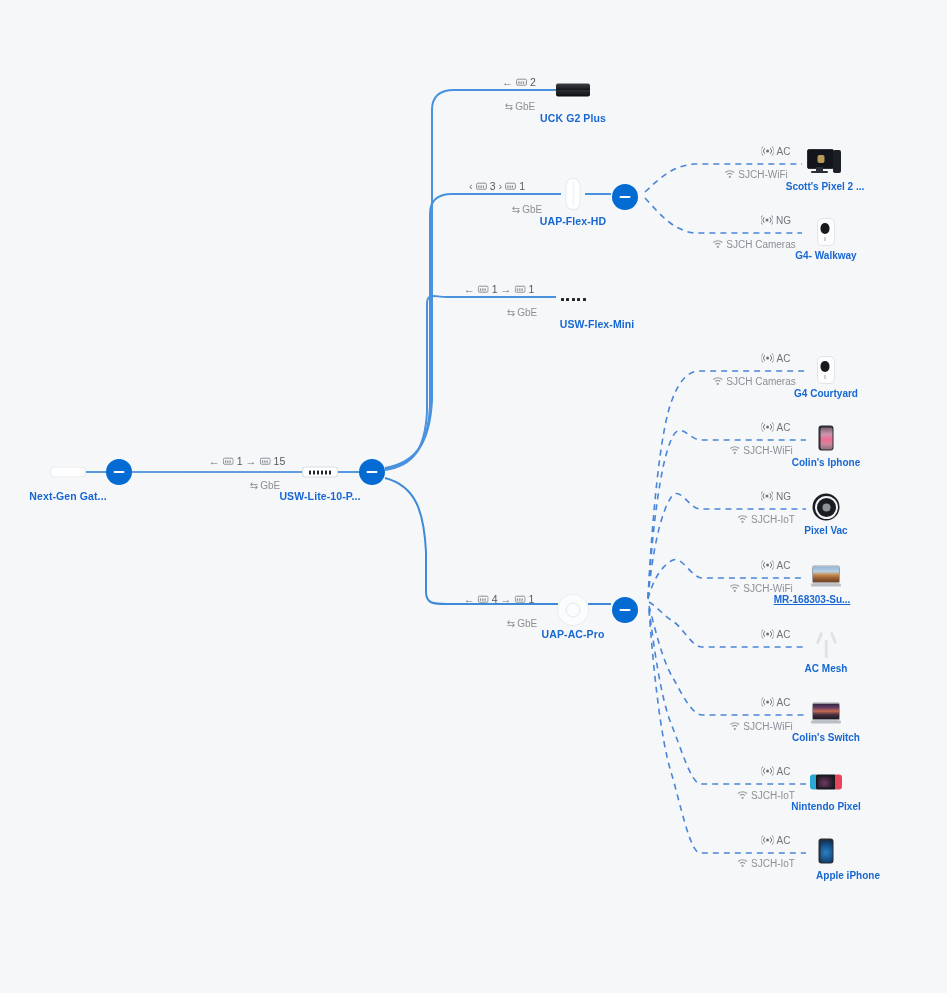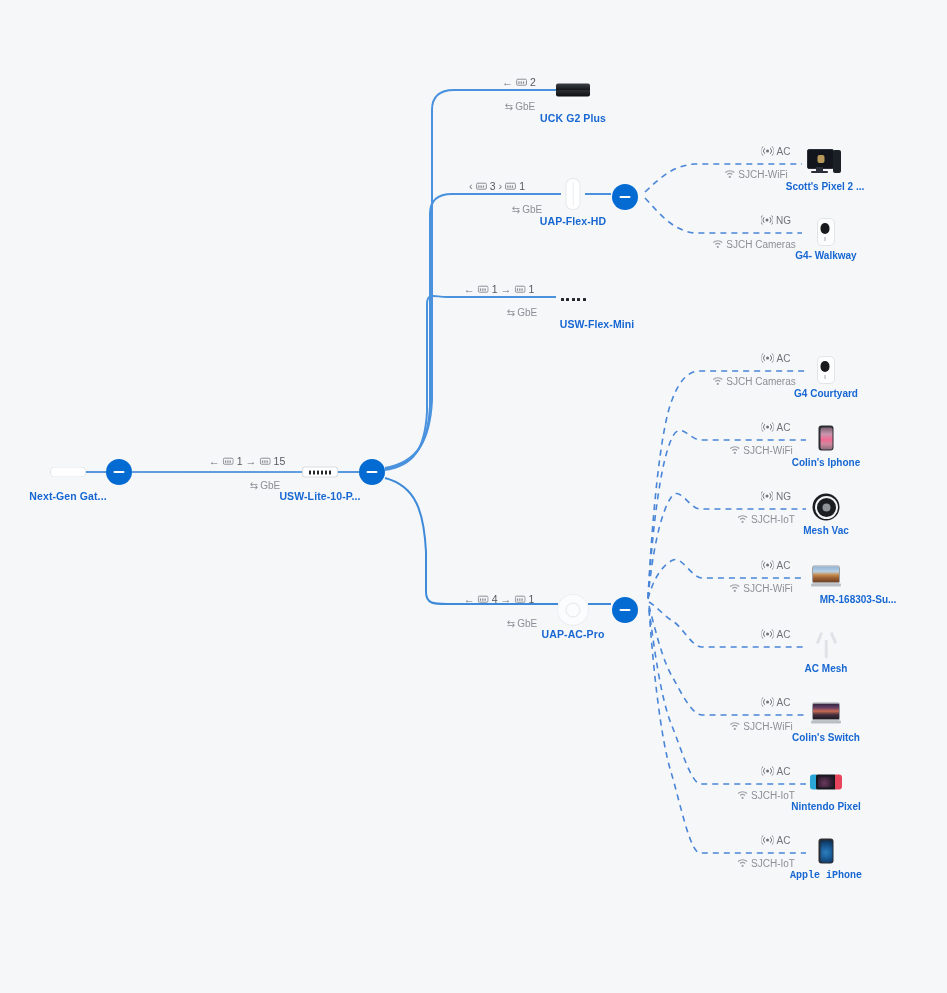--- a/index.html
+++ b/index.html
@@ -618,21 +618,21 @@
     </svg>
     <span>SJCH-IoT</span>
   </div>
   <div class="client-icon" style="left:826px; top:507px;">
     <div class="ico-vac">
       <div class="ring"></div>
       <div class="ring2"></div>
       <div class="hub"></div>
     </div>
   </div>
-  <div class="client-label" style="left:826px; top:525px;">Mesh Vac</div>
+  <div class="client-label" style="left:826px; top:525px;">Pixel Vac</div>
 
   <div class="wl-top" style="left:776px; top:565px;">
     <svg class="glyph" width="12" height="11" viewBox="0 0 12 11">
       <circle cx="6" cy="5.5" r="1.5" fill="#6f747a"></circle>
       <path d="M3.2 2.7 A4 4 0 0 0 3.2 8.3" stroke="#6f747a" stroke-width="1" fill="none"></path>
       <path d="M8.8 2.7 A4 4 0 0 1 8.8 8.3" stroke="#6f747a" stroke-width="1" fill="none"></path>
       <path d="M1.4 1 A6.5 6.5 0 0 0 1.4 10" stroke="#6f747a" stroke-width="0.9" fill="none"></path>
       <path d="M10.6 1 A6.5 6.5 0 0 1 10.6 10" stroke="#6f747a" stroke-width="0.9" fill="none"></path>
     </svg>
     <span>AC</span>
@@ -646,21 +646,21 @@
     <span>SJCH-WiFi</span>
   </div>
   <div class="client-icon" style="left:826px; top:576px;">
     <div class="ico-laptop sierra">
       <div class="lid">
           <div class="wall"></div>
         </div>
       <div class="base"></div>
     </div>
   </div>
-  <div class="client-label" style="left:858px; top:594px;">MR-168303-Su...</div>
+  <div class="client-label" style="left:812px; top:594px;text-decoration:underline;">MR-168303-Su...</div>
 
   <div class="wl-top" style="left:776px; top:634px;">
     <svg class="glyph" width="12" height="11" viewBox="0 0 12 11">
       <circle cx="6" cy="5.5" r="1.5" fill="#6f747a"></circle>
       <path d="M3.2 2.7 A4 4 0 0 0 3.2 8.3" stroke="#6f747a" stroke-width="1" fill="none"></path>
       <path d="M8.8 2.7 A4 4 0 0 1 8.8 8.3" stroke="#6f747a" stroke-width="1" fill="none"></path>
       <path d="M1.4 1 A6.5 6.5 0 0 0 1.4 10" stroke="#6f747a" stroke-width="0.9" fill="none"></path>
       <path d="M10.6 1 A6.5 6.5 0 0 1 10.6 10" stroke="#6f747a" stroke-width="0.9" fill="none"></path>
     </svg>
     <span>AC</span>
@@ -746,15 +746,15 @@
       <circle cx="5.5" cy="7.4" r="1.1" fill="#9aa0a6"></circle>
     </svg>
     <span>SJCH-IoT</span>
   </div>
   <div class="client-icon" style="left:826px; top:851px;">
     <div class="ico-phone blue">
       <div class="frame"></div>
       <div class="screen"></div>
     </div>
   </div>
-  <div class="client-label" style="left:826px; top:870px;font-family:Liberation Mono, monospace;">Apple iPhone</div>
+  <div class="client-label" style="left:848px; top:870px;">Apple iPhone</div>
 
 </div>
 
 </body></html>

